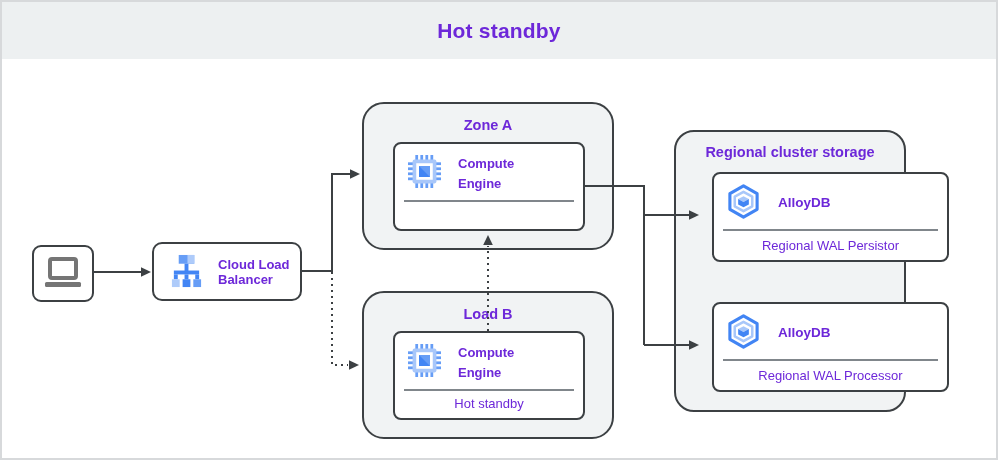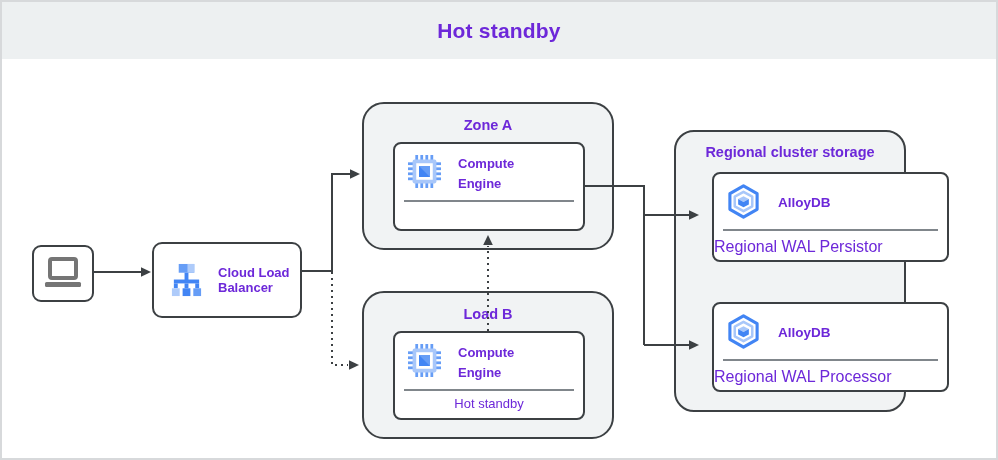--- a/index.html
+++ b/index.html
@@ -12,21 +12,21 @@
     position:absolute;left:0;top:0;right:0;height:57px;background:#edf0f1;
     display:flex;align-items:center;justify-content:center;
   }
   .header .title{font-size:21px;font-weight:700;letter-spacing:.2px;}
 
   .box{position:absolute;box-sizing:border-box;background:#fff;border:2px solid #3c4043;}
 
   .laptop-box{left:30px;top:243px;width:62px;height:57px;border-radius:9px;
     display:flex;align-items:center;justify-content:center;}
 
-  .clb-box{left:150px;top:240px;width:150px;height:76px;border-radius:10px;
+  .clb-box{left:150px;top:240px;width:150px;height:59px;border-radius:10px;
     display:flex;align-items:center;gap:14px;padding-left:15px;}
   .clb-label{font-weight:700;font-size:13px;line-height:15px;width:72px;}
 
   .zone{position:absolute;width:252px;height:148px;box-sizing:border-box;
     background:#f1f3f4;border:2px solid #3c4043;border-radius:22px;}
   .zone-a{left:360px;top:100px;}
   .zone-b{left:360px;top:289px;}
   .zone-title{text-align:center;font-weight:700;font-size:14.5px;margin-top:13px;}
 
   .service-box{position:absolute;left:29px;top:38px;width:192px;height:89px;
@@ -38,21 +38,21 @@
 
   .rcs{position:absolute;left:672px;top:128px;width:232px;height:282px;box-sizing:border-box;
     background:#f1f3f4;border:2px solid #3c4043;border-radius:20px;}
   .rcs-title{text-align:center;font-weight:700;font-size:14.5px;margin-top:12px;}
   .db-box{position:absolute;left:36px;width:237px;height:90px;box-sizing:border-box;
     background:#fff;border:2px solid #3c4043;border-radius:8px;}
   .db-1{top:40px;} .db-2{top:170px;}
   .db-icon{position:absolute;left:12px;top:10px;width:35px;height:35px;}
   .db-name{position:absolute;left:64px;top:21px;font-weight:700;font-size:13.5px;}
   .db-divider{position:absolute;left:9px;right:9px;top:55px;height:2px;background:#80868b;}
-  .db-role{position:absolute;left:0;right:0;top:64px;text-align:left;font-size:16px;}
+  .db-role{position:absolute;left:0;right:0;top:64px;text-align:center;font-size:13px;}
 
   .connectors{position:absolute;left:0;top:0;width:998px;height:460px;pointer-events:none;}
 </style>
 </head>
 <body>
 
 <div class="page">
 
   <div class="header">
     <div class="title">Hot standby</div>

